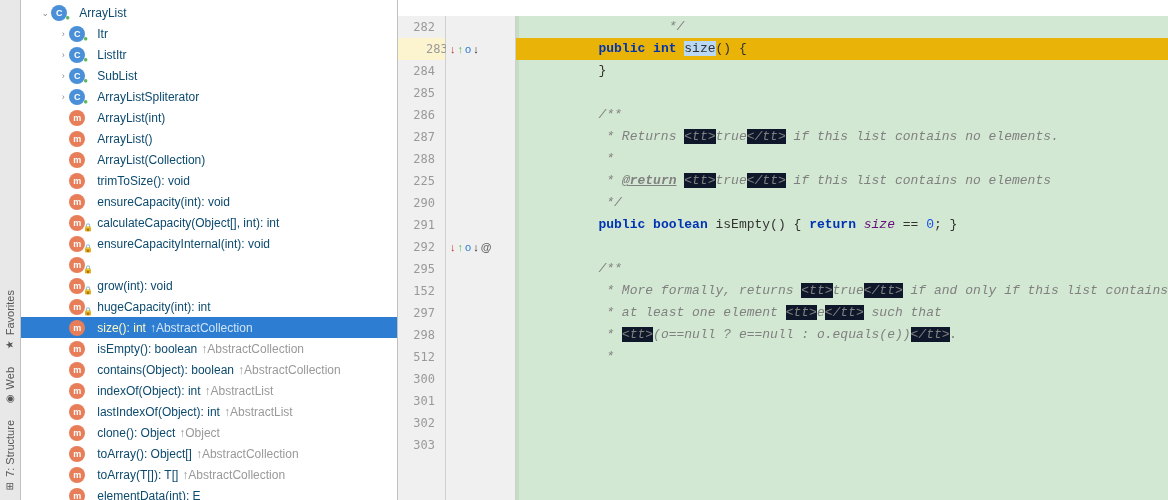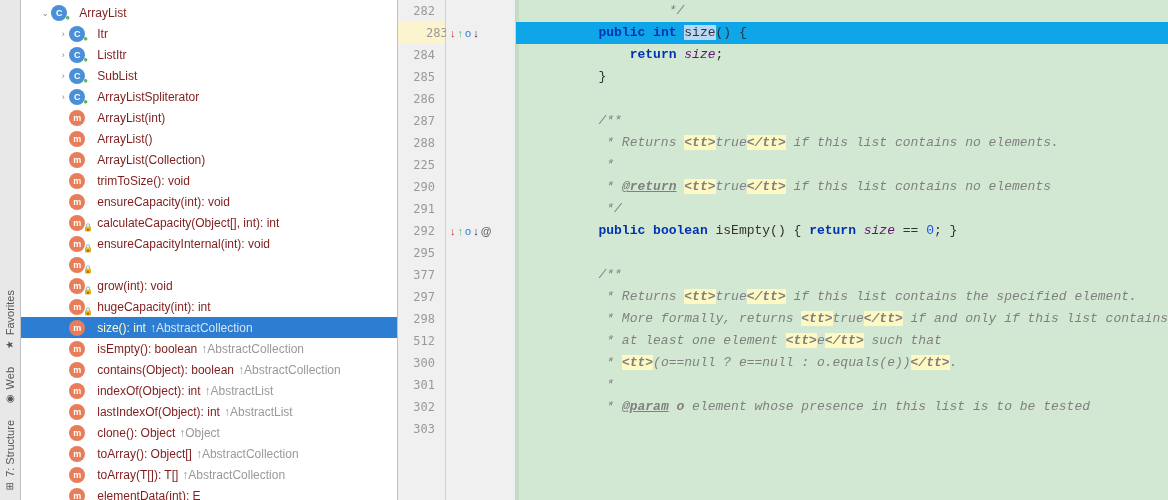--- a/index.html
+++ b/index.html
@@ -15,44 +15,44 @@
 .tree-row.selected .inherited { color: #d0e4f7; }
 .arrow { width: 12px; text-align: center; color: #888; font-size: 9px; display: inline-block; }
 .tree-row.selected .arrow { color: #fff; }
 .ind { display: inline-block; }
 .node-icon { width: 16px; height: 16px; margin-right: 4px; display: inline-flex; align-items: center; justify-content: center; font-size: 9px; font-weight: bold; border-radius: 8px; color: #fff; flex-shrink: 0; font-family: Arial; }
 .ic-class { background: #4a90d9; }
 .ic-method { background: #e87e59; }
 .sub-icon { width: 10px; height: 10px; margin-left: -6px; margin-right: 4px; align-self: flex-end; font-size: 8px; }
 .lock { color: #c9302c; }
 .green { color: #5cb85c; }
-.label { color: #7f1d1d; }
+.label { color: #0c4a6e; }
 .tree-row.selected .label { color: #fef9c3; }
 .inherited { color: #999; margin-left: 4px; }
-.editor { flex: 1; display: flex; background: #d3e8d3; position: relative; }
+.editor { flex: 1; display: flex; background: #d3e8d3; position: relative; margin-top: 16px; }
 .gutter { width: 48px; background: #f0f0f0; border-right: 1px solid #d0d0d0; text-align: right; color: #999; font-family: "Consolas", monospace; font-size: 12px; }
 .gutter-line { height: 22px; line-height: 22px; padding-right: 10px; }
 .gutter-line.hl { background: #fcf3cf; padding-left: 28px; }
 .marker-col { width: 70px; background: #f0f0f0; border-right: 1px solid #d0d0d0; }
 .marker-line { height: 22px; display: flex; align-items: center; gap: 2px; padding-left: 4px; }
 .mk { font-size: 11px; }
 .mk-red-up { color: #c9302c; }
 .mk-green-down { color: #5cb85c; }
 .mk-blue-o { color: #2d7dd2; }
 .mk-black-down { color: #333; }
 .mk-at { color: #666; font-weight: bold; }
 .code-bg { flex: 1; background: #d3e8d3; position: relative; }
 .code-bg::before { content: ''; position: absolute; left: 0; top: 0; bottom: 0; width: 3px; background: #c5dcc5; }
 .code-line { height: 22px; line-height: 22px; font-family: "Consolas", "Courier New", monospace; font-size: 13px; padding-left: 20px; white-space: pre; color: #333; position: relative; }
-.code-line.hl { background: #0ea5e9; }
+.code-line.hl { background: #eab308; }
 .kw { color: #0033b3; font-weight: bold; }
 .num { color: #1750eb; }
 .ident { color: #660e7a; font-style: italic; }
 .cmt { color: #808080; font-style: italic; }
-.cmt-tag { color: #808080; background: #fef9c3; font-weight: bold; }
+.cmt-tag { color: #808080; background: #0f172a; }
 .cmt-kw { color: #808080; font-weight: bold; text-decoration: underline; font-style: italic; }
 .caret-hl { background: #b8d8f5; }
 </style>
 </head>
 <body>
 
 <div class="container">
   <div class="tool-strip" id="tool-strip">
       <div class="tool-btn">
         <span class="ticon">★</span>
@@ -253,21 +253,21 @@
         <div class="gutter-line">284</div>
         <div class="gutter-line">285</div>
         <div class="gutter-line">286</div>
         <div class="gutter-line">287</div>
         <div class="gutter-line">288</div>
         <div class="gutter-line">225</div>
         <div class="gutter-line">290</div>
         <div class="gutter-line">291</div>
         <div class="gutter-line">292</div>
         <div class="gutter-line">295</div>
-        <div class="gutter-line">377</div>
+        <div class="gutter-line">152</div>
         <div class="gutter-line">297</div>
         <div class="gutter-line">298</div>
         <div class="gutter-line">512</div>
         <div class="gutter-line">300</div>
         <div class="gutter-line">301</div>
         <div class="gutter-line">302</div>
         <div class="gutter-line">303</div>
       </div>
     <div class="marker-col" id="markers">
         <div class="marker-line"></div>
@@ -298,32 +298,29 @@
         <div class="marker-line"></div>
         <div class="marker-line"></div>
         <div class="marker-line"></div>
         <div class="marker-line"></div>
         <div class="marker-line"></div>
         <div class="marker-line"></div>
       </div>
     <div class="code-bg" id="code">
         <div class="code-line"><span class="cmt">                 */</span></div>
         <div class="code-line hl">        <span class="kw">public </span><span class="kw">int </span><span class="caret-hl">size</span>() {</div>
-        <div class="code-line">            <span class="kw">return </span><span class="ident">size</span>;</div>
         <div class="code-line">        }</div>
         <div class="code-line"></div>
         <div class="code-line"><span class="cmt">        /**</span></div>
         <div class="code-line"><span class="cmt">         * Returns <span class="cmt-tag">&lt;tt&gt;</span>true<span class="cmt-tag">&lt;/tt&gt;</span> if this list contains no elements.</span></div>
         <div class="code-line"><span class="cmt">         *</span></div>
         <div class="code-line"><span class="cmt">         * <span class="cmt-kw">@return</span> <span class="cmt-tag">&lt;tt&gt;</span>true<span class="cmt-tag">&lt;/tt&gt;</span> if this list contains no elements</span></div>
         <div class="code-line"><span class="cmt">         */</span></div>
         <div class="code-line">        <span class="kw">public </span><span class="kw">boolean </span>isEmpty() { <span class="kw">return </span><span class="ident">size</span> == <span class="num">0</span>; }</div>
         <div class="code-line"></div>
         <div class="code-line"><span class="cmt">        /**</span></div>
-        <div class="code-line"><span class="cmt">         * Returns <span class="cmt-tag">&lt;tt&gt;</span>true<span class="cmt-tag">&lt;/tt&gt;</span> if this list contains the specified element.</span></div>
         <div class="code-line"><span class="cmt">         * More formally, returns <span class="cmt-tag">&lt;tt&gt;</span>true<span class="cmt-tag">&lt;/tt&gt;</span> if and only if this list contains</span></div>
         <div class="code-line"><span class="cmt">         * at least one element <span class="cmt-tag">&lt;tt&gt;</span>e<span class="cmt-tag">&lt;/tt&gt;</span> such that</span></div>
         <div class="code-line"><span class="cmt">         * <span class="cmt-tag">&lt;tt&gt;</span>(o==null&nbsp;?&nbsp;e==null&nbsp;:&nbsp;o.equals(e))<span class="cmt-tag">&lt;/tt&gt;</span>.</span></div>
         <div class="code-line"><span class="cmt">         *</span></div>
-        <div class="code-line"><span class="cmt">         * <span class="cmt-kw">@param</span> <b>o</b> element whose presence in this list is to be tested</span></div>
       </div>
   </div>
 </div>
 
 </body></html>

